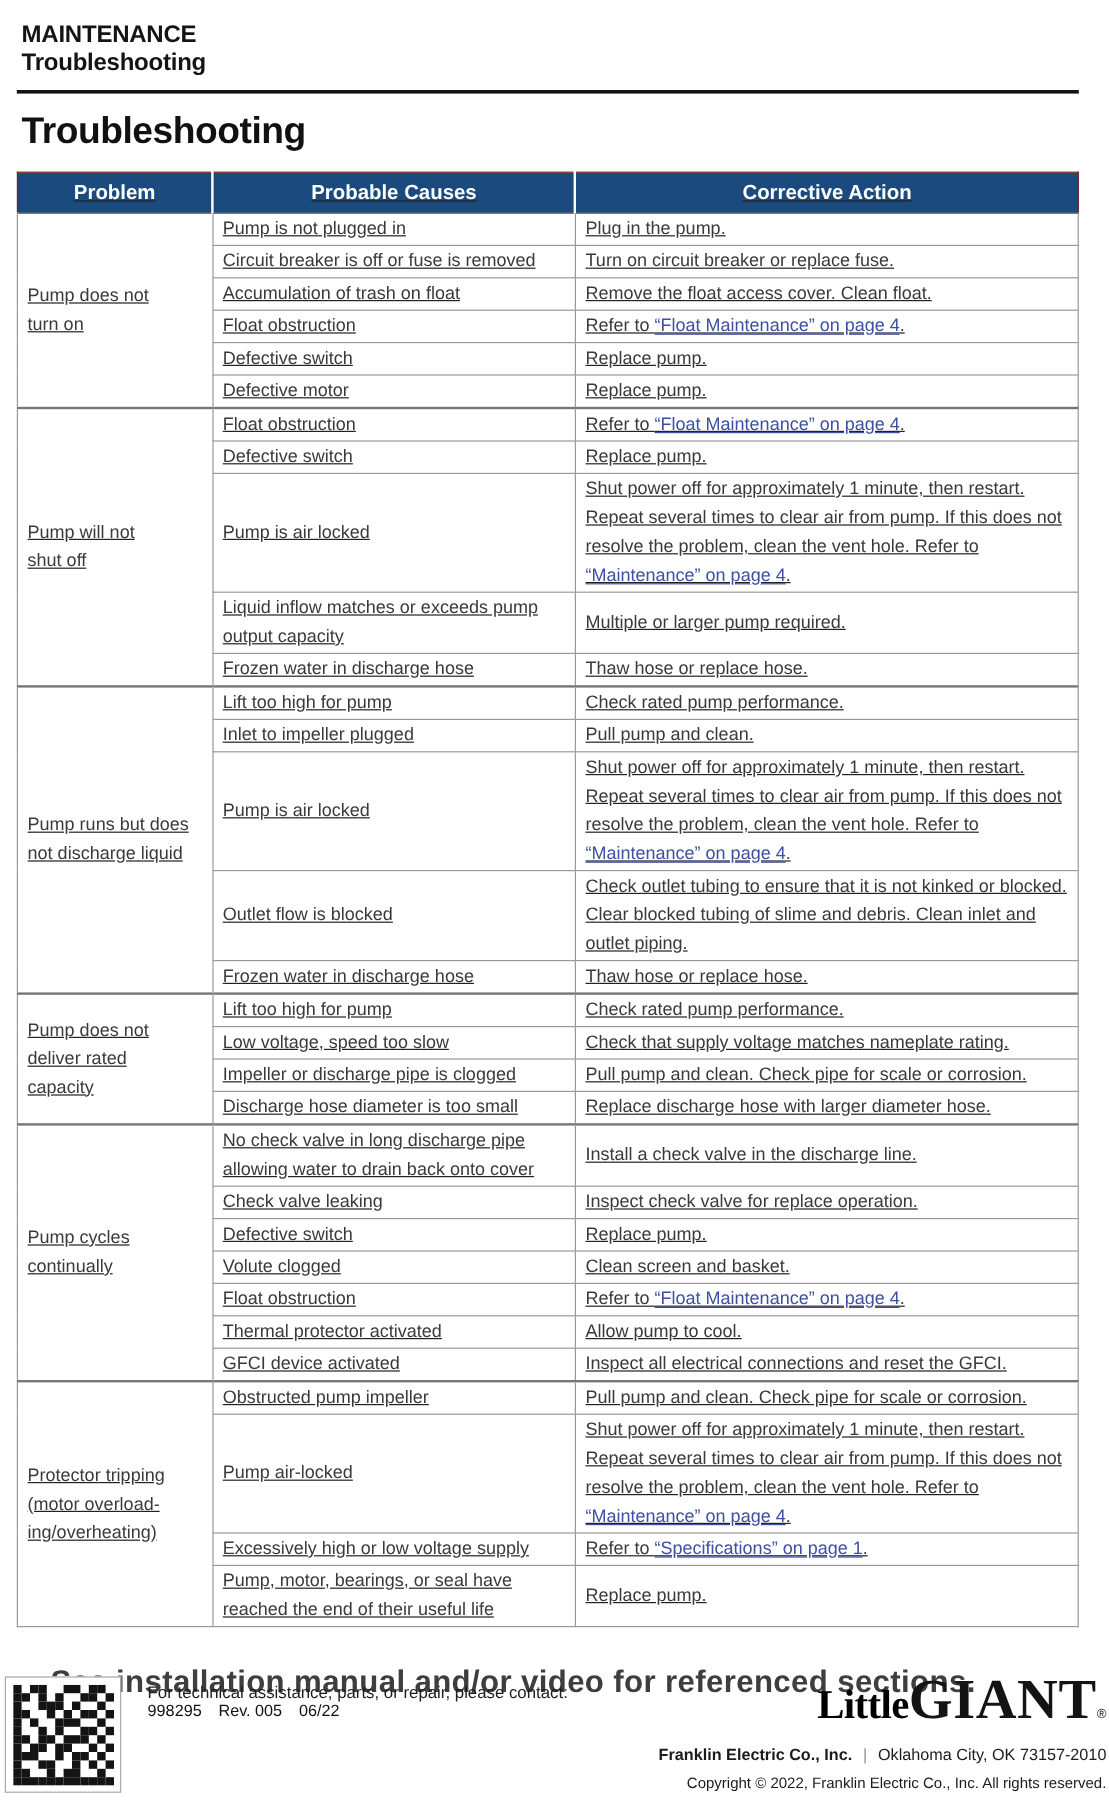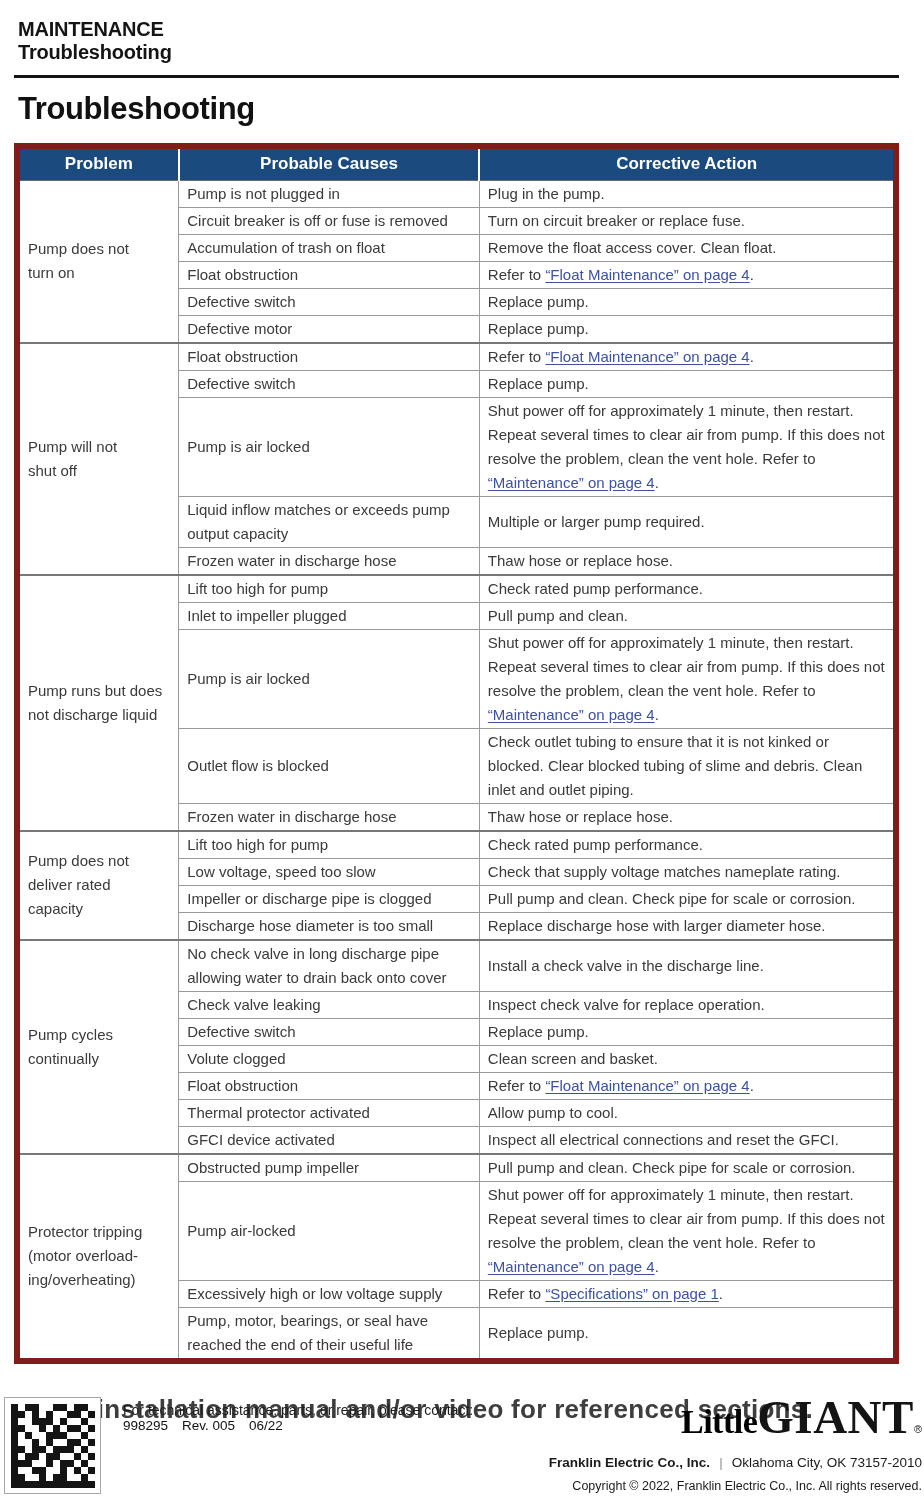--- a/index.html
+++ b/index.html
@@ -12,21 +12,21 @@
 
   
   .eyebrow { padding-top: 18px; padding-left: 4px; }
   .eyebrow-line1 { font-size: 20px; font-weight: 800; color: #141414; letter-spacing: -0.2px; line-height: 23px; }
   .eyebrow-line2 { font-size: 20px; font-weight: 700; color: #141414; letter-spacing: -0.2px; line-height: 23px; }
   .rule { height: 3px; background: #141414; margin-top: 11px; border: 0; }
   .page-title { margin-top: 13px; padding-left: 4px; font-size: 31px; font-weight: 800; color: #111; letter-spacing: -0.4px; }
 
   
   table.ts { border-collapse: collapse; width: 100%; margin-top: 16px; table-layout: fixed; }
-  table.ts { border: 6px solid #7f1d1d; }
+  table.ts { border: 1px solid #7f1d1d; text-decoration: underline; }
   col.c-problem { width: 18.4%; }
   col.c-cause   { width: 34.2%; }
   col.c-action  { width: 47.4%; }
   thead th {
     background: #1a4a7e; color: #fff; font-size: 17px; font-weight: 700;
     height: 34px; text-align: center; border-right: 2px solid #fff;
     border-bottom: 1px solid #6b6b6b;
   }
   thead th:last-child { border-right: 0; }
   tbody td {

